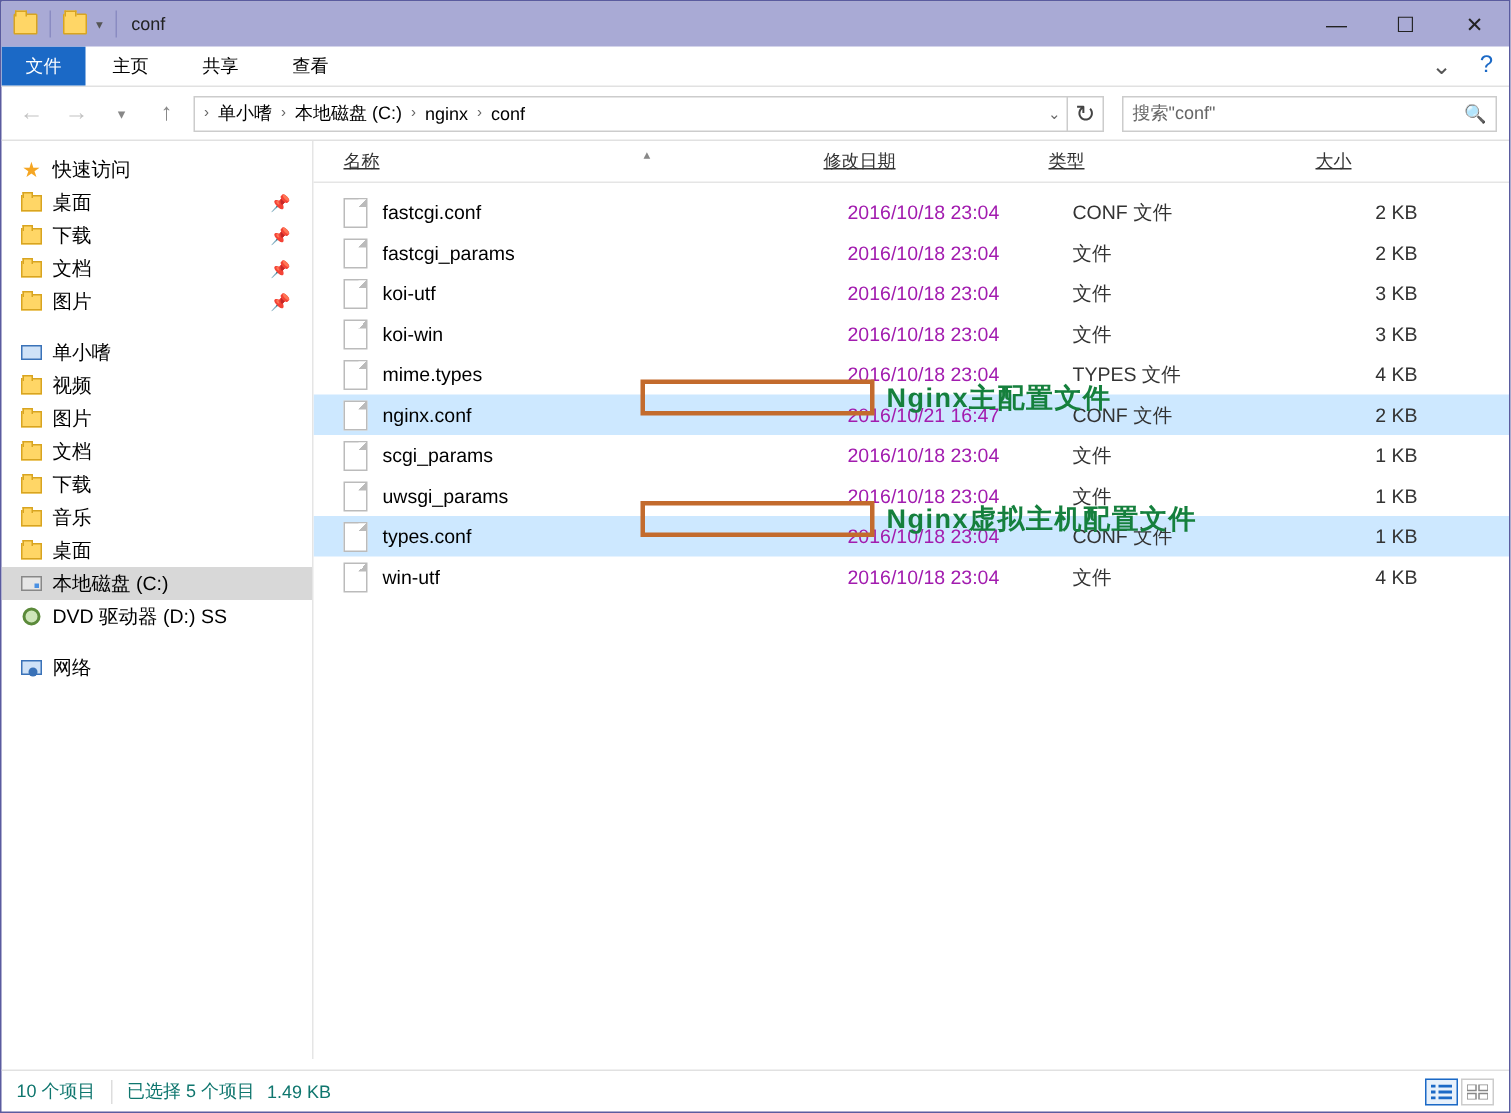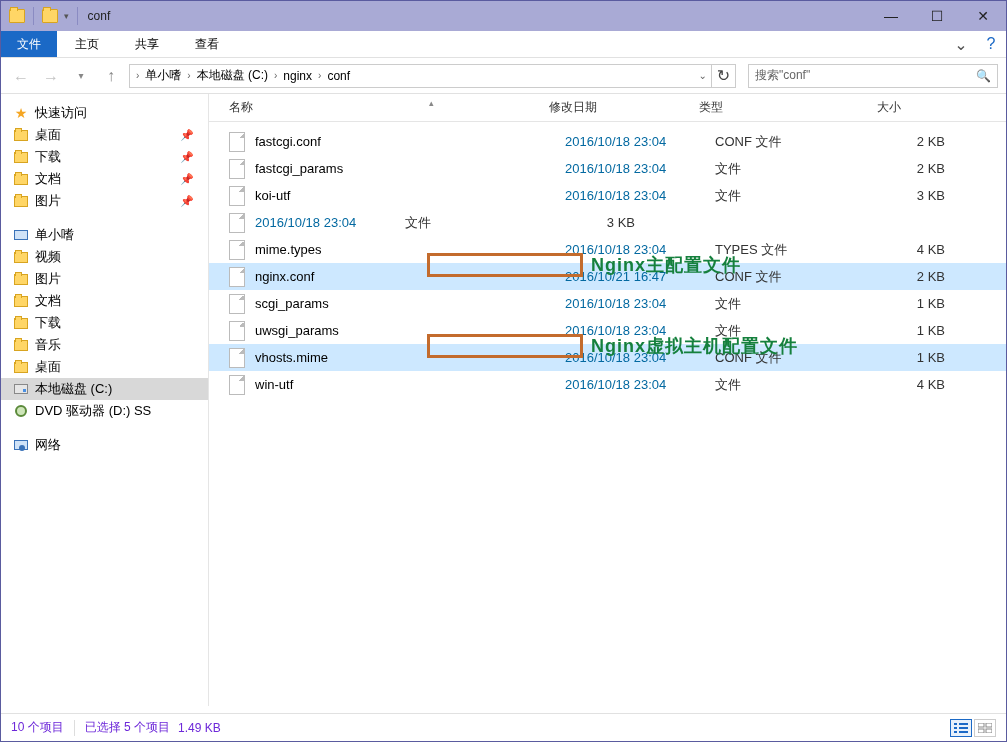--- a/index.html
+++ b/index.html
@@ -43,45 +43,45 @@
 .ico-folder{width:14px;height:11px;background:#ffd666;border:1px solid #d8a420;position:relative;}
 .ico-folder::before{content:"";position:absolute;top:-3px;left:0;width:5px;height:3px;background:#ffd666;border:1px solid #d8a420;border-bottom:none;}
 .ico-pc{width:14px;height:10px;border:1px solid #3a72b8;background:#cfe2f7;}
 .ico-drive{width:14px;height:10px;border:1px solid #888;background:#e6e6e6;position:relative;}
 .ico-drive::after{content:"";position:absolute;right:1px;bottom:1px;width:3px;height:3px;background:#4a90e2;}
 .ico-dvd{width:12px;height:12px;border:2px solid #5b8a3a;border-radius:50%;background:#cee5b9;}
 .ico-net{width:14px;height:10px;border:1px solid #3a72b8;background:#cfe2f7;position:relative;}
 .ico-net::after{content:"";position:absolute;left:4px;top:4px;width:6px;height:6px;border-radius:50%;background:#3a72b8;}
 
 .content { flex:1; display:flex; flex-direction:column; position:relative; }
-.cols { display:flex; height:28px; align-items:center; border-bottom:1px solid #e5e5e5; font-size:12px; color:#333; padding-left:20px; }
+.cols { display:flex; height:28px; align-items:center; border-bottom:1px solid #e5e5e5; font-size:12px; color:#333; padding-left:20px;text-decoration:underline; }
 .cols .c-name{width:320px; position:relative; display:flex; align-items:center;}
 .cols .c-name .sortarr{margin-left:40px;color:#888;font-size:9px;position:absolute;left:50%;top:-1px;}
 .cols .c-date{width:150px;}
 .cols .c-type{width:150px;}
 .cols .c-size{width:90px;text-align:center;padding-right:10px;}
 
 .rows{overflow:auto; padding-top:6px;}
 .row{display:flex;align-items:center;height:27px;font-size:13px;padding-left:20px;position:relative;}
 .row.sel{background:#cde8ff;}
 .row .ficon{width:16px;height:20px;border:1px solid #bbb;background:#fff;margin-right:10px;position:relative;}
 .row .ficon::after{content:"";position:absolute;top:0;right:0;width:5px;height:5px;background:linear-gradient(135deg,#fff 50%,#bbb 50%);}
 .row .r-name{width:310px;}
-.row .r-date{width:150px;color:#0369a1;}
+.row .r-date{width:150px;color:#a21caf;}
 .row .r-type{width:150px;color:#333;}
 .row .r-size{width:90px;text-align:right;padding-right:10px;color:#333;}
 
 .highlight-box{position:absolute;border:3px solid #c36b2d;pointer-events:none;z-index:2;}
 .highlight-box.h1{left:218px;top:159px;width:156px;height:24px;}
 .highlight-box.h2{left:218px;top:240px;width:156px;height:24px;}
 .annot{position:absolute;color:#15803d;font-size:18px;font-weight:bold;z-index:3;letter-spacing:1px;}
 .annot.a1{left:382px;top:159px;}
 .annot.a2{left:382px;top:240px;}
 
-.statusbar{position:absolute;bottom:0;left:0;right:0;height:28px;border-top:1px solid #e1e1e1;display:flex;align-items:center;font-size:12px;color:#6d28d9;padding:0 10px;}
+.statusbar{position:absolute;bottom:0;left:0;right:0;height:28px;border-top:1px solid #e1e1e1;display:flex;align-items:center;font-size:12px;color:#0f766e;padding:0 10px;}
 .statusbar .sep2{width:1px;height:16px;background:#ddd;margin:0 10px;}
 .statusbar .viewbtns{margin-left:auto;display:flex;gap:2px;}
 .statusbar .vb{width:22px;height:18px;border:1px solid #ccc;display:flex;align-items:center;justify-content:center;}
 .statusbar .vb.active{border-color:#1b69c6;background:#e8f1fb;}
 
 .dd{font-size:9px;color:#555;margin-left:2px;}
 </style>
 </head>
 <body>
 
@@ -270,20 +270,21 @@
         </div>
         <div class="row">
           <span class="ficon"></span>
           <span class="r-name">koi-utf</span>
           <span class="r-date">2016/10/18 23:04</span>
           <span class="r-type">文件</span>
           <span class="r-size">3 KB</span>
         </div>
         <div class="row">
           <span class="ficon"></span>
+          <span class="r-name">koi-win</span>
           <span class="r-date">2016/10/18 23:04</span>
           <span class="r-type">文件</span>
           <span class="r-size">3 KB</span>
         </div>
         <div class="row">
           <span class="ficon"></span>
           <span class="r-name">mime.types</span>
           <span class="r-date">2016/10/18 23:04</span>
           <span class="r-type">TYPES 文件</span>
           <span class="r-size">4 KB</span>
@@ -304,21 +305,21 @@
         </div>
         <div class="row">
           <span class="ficon"></span>
           <span class="r-name">uwsgi_params</span>
           <span class="r-date">2016/10/18 23:04</span>
           <span class="r-type">文件</span>
           <span class="r-size">1 KB</span>
         </div>
         <div class="row sel">
           <span class="ficon"></span>
-          <span class="r-name">vhosts.mime</span>
+          <span class="r-name">types.conf</span>
           <span class="r-date">2016/10/18 23:04</span>
           <span class="r-type">CONF 文件</span>
           <span class="r-size">1 KB</span>
         </div>
         <div class="row">
           <span class="ficon"></span>
           <span class="r-name">win-utf</span>
           <span class="r-date">2016/10/18 23:04</span>
           <span class="r-type">文件</span>
           <span class="r-size">4 KB</span>

